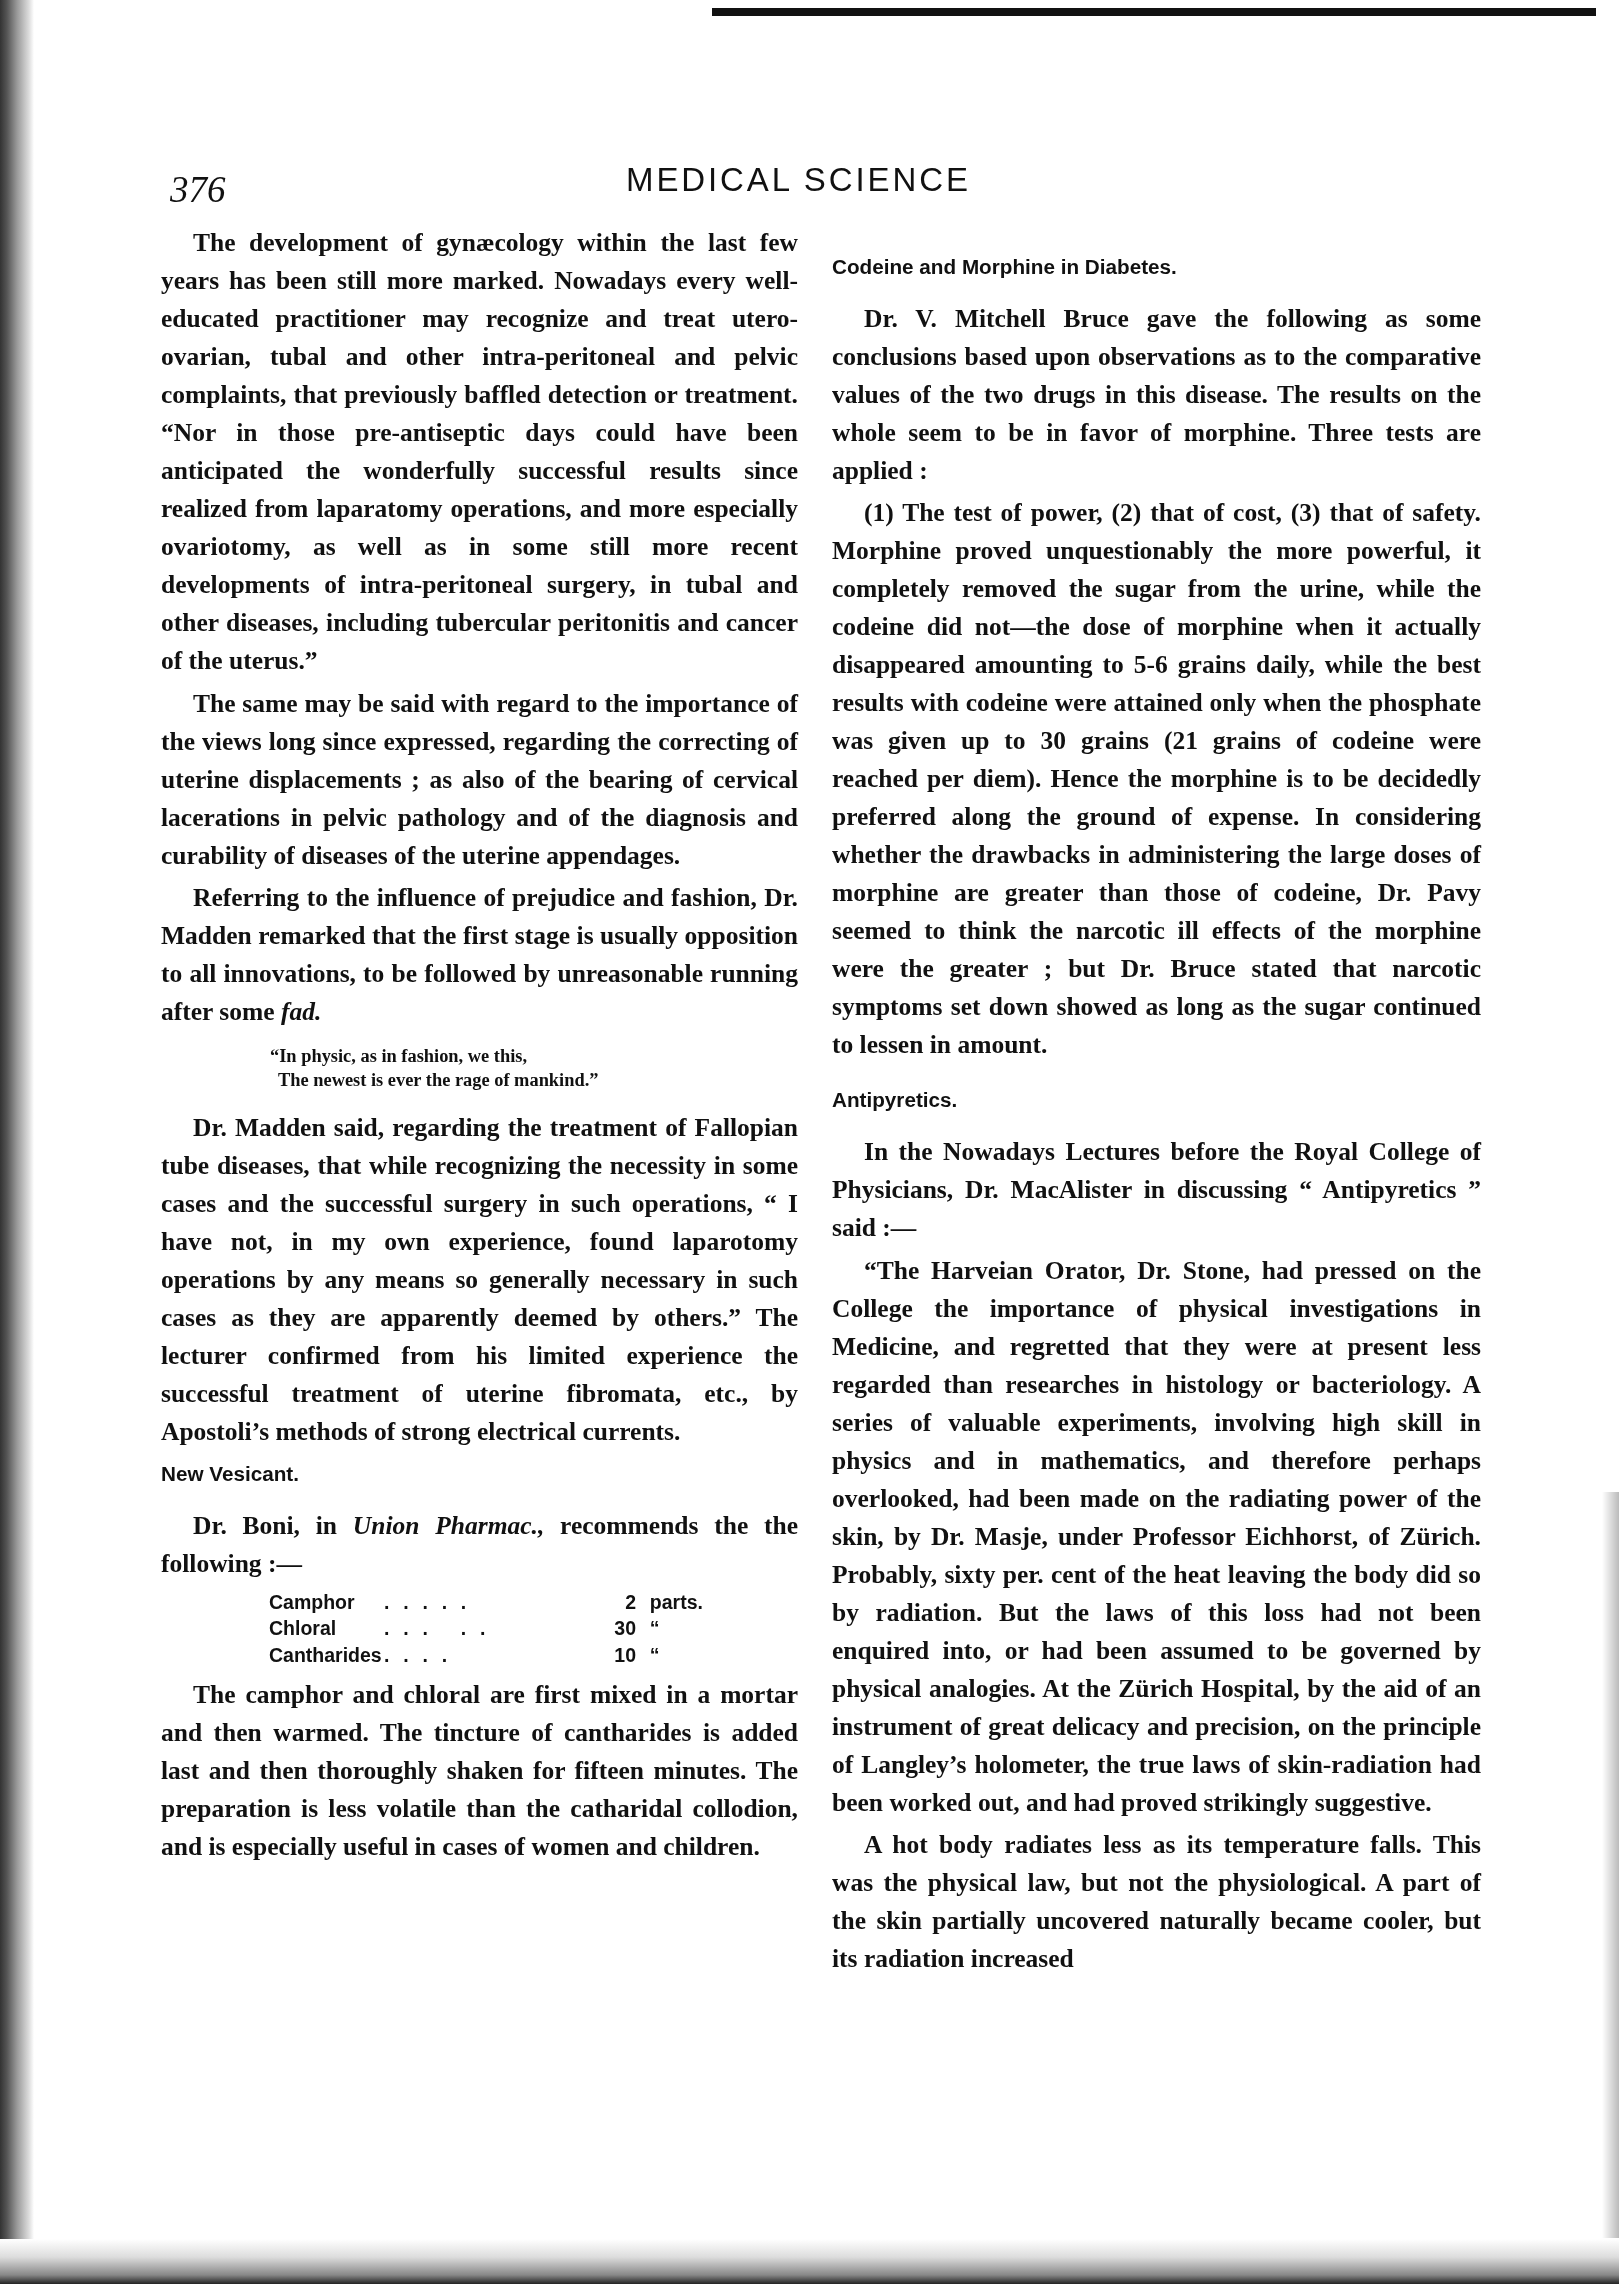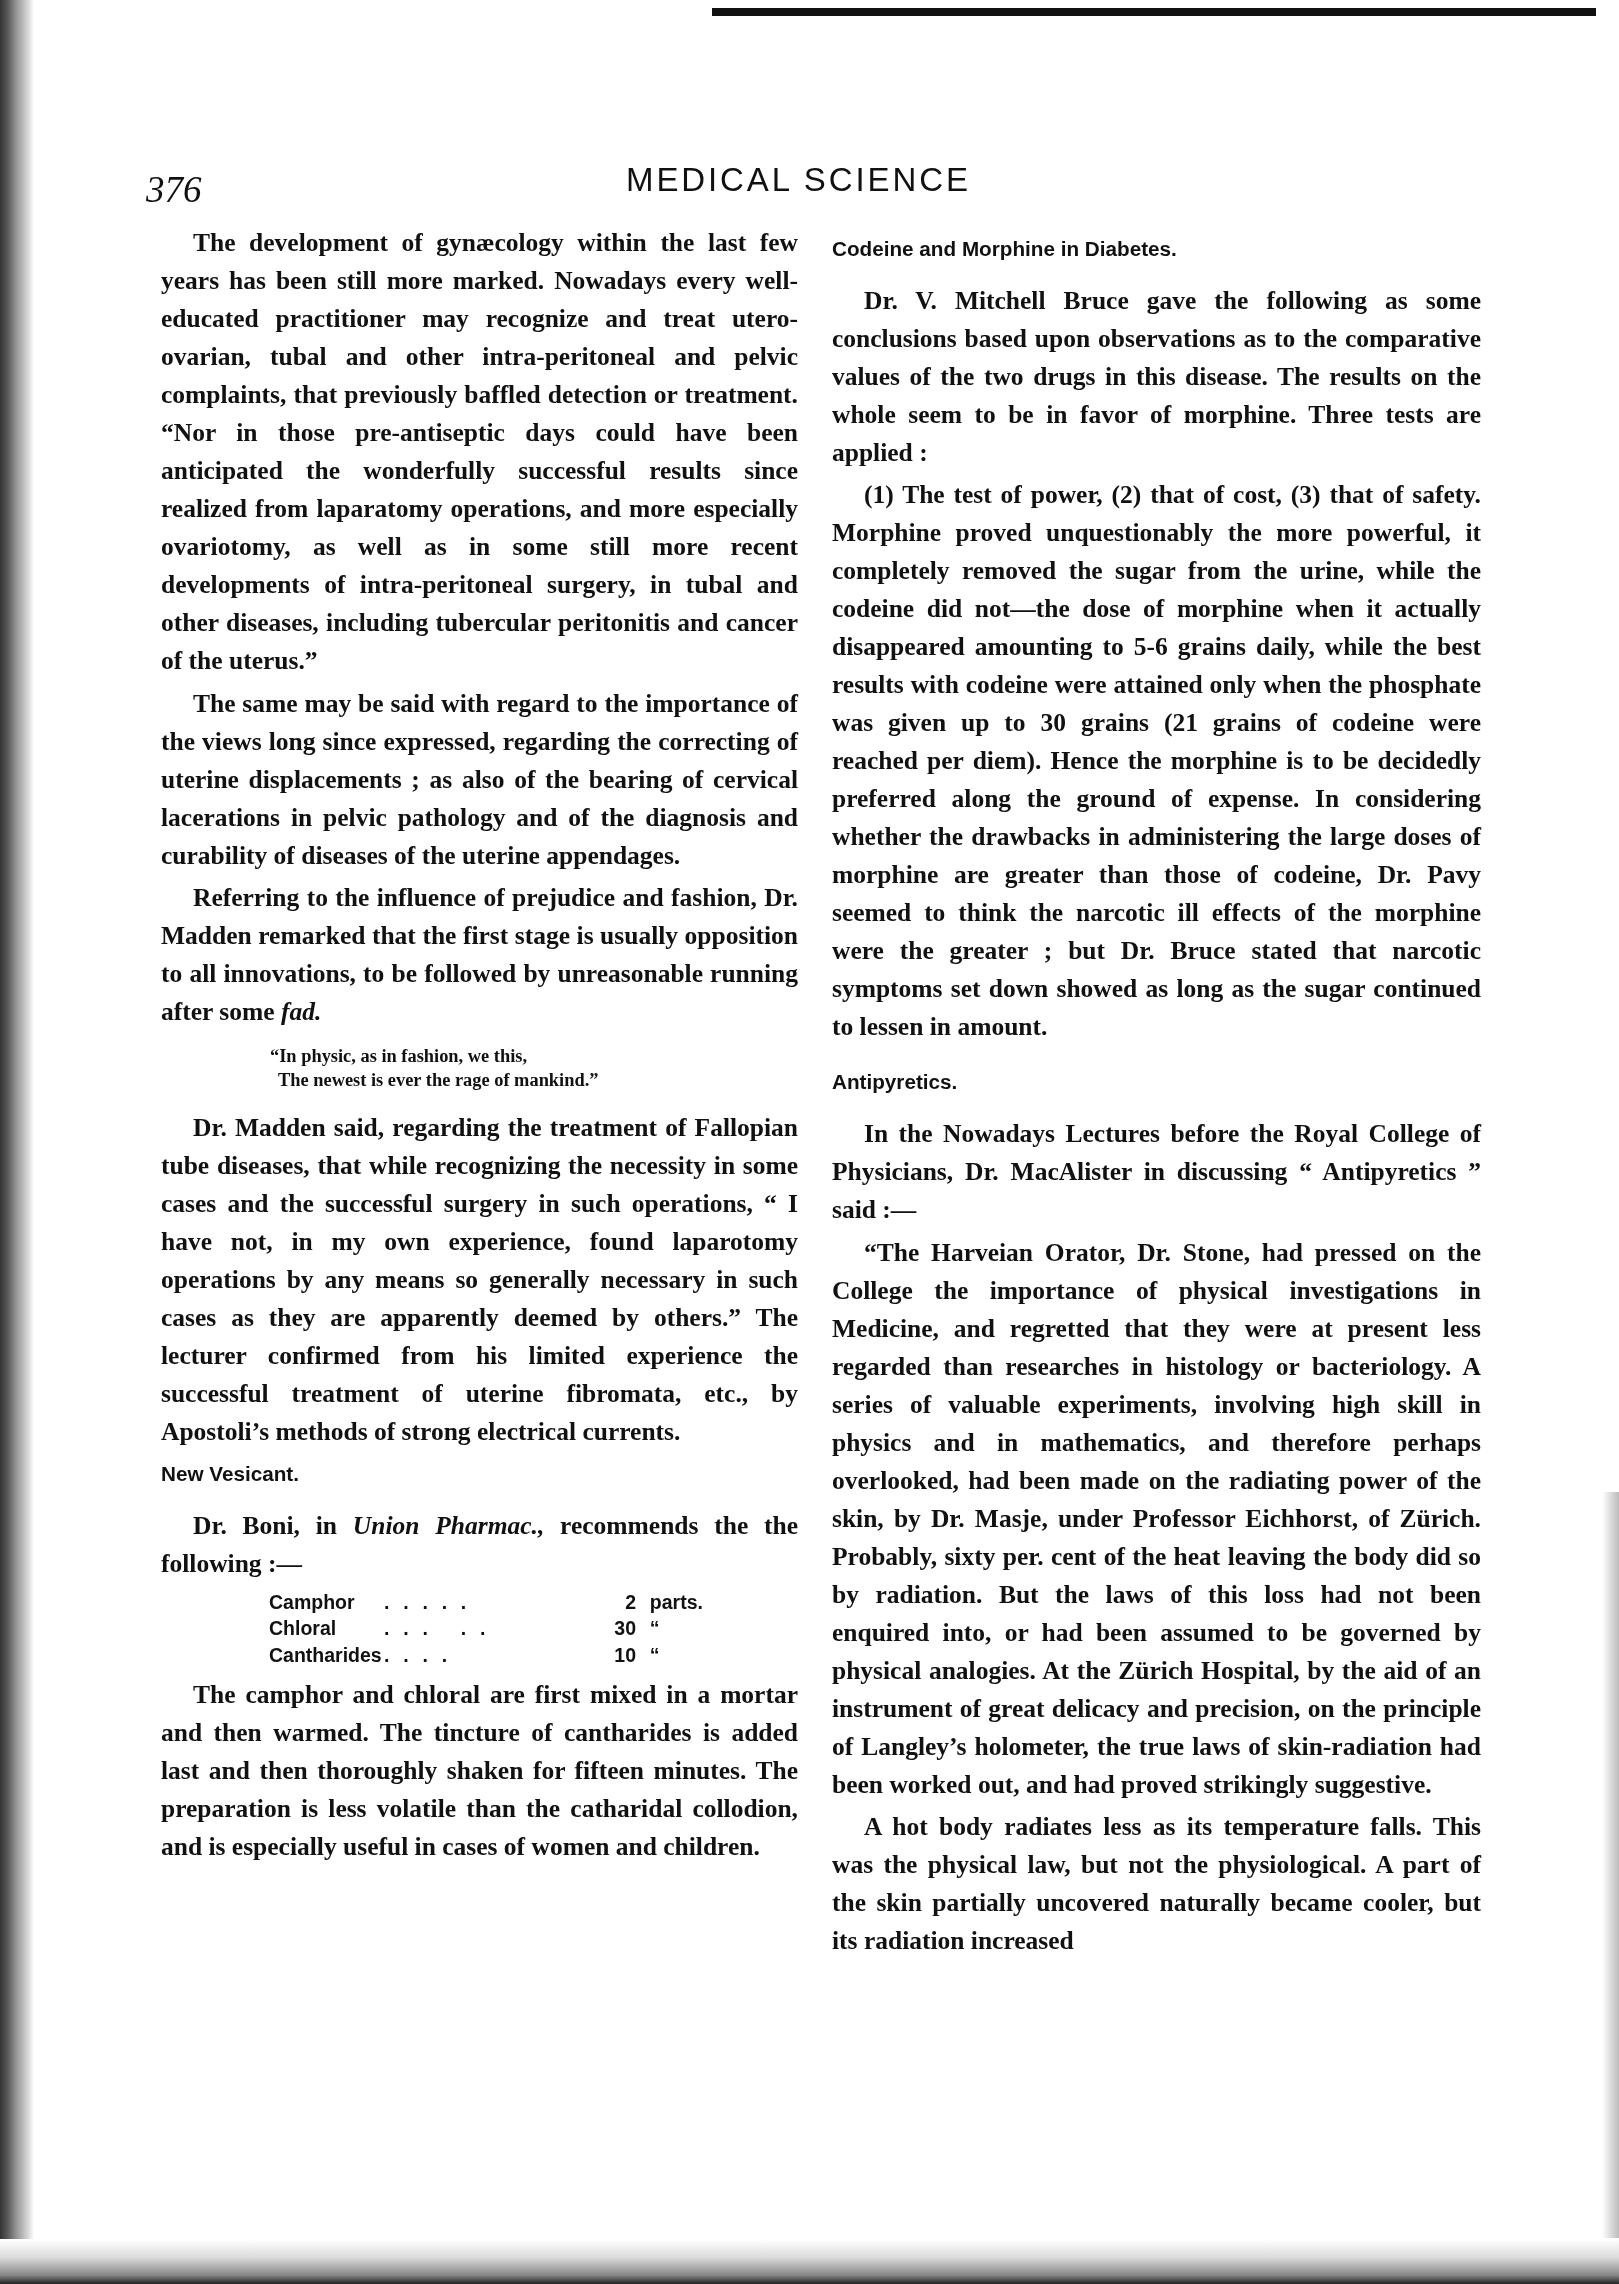--- a/index.html
+++ b/index.html
@@ -1,25 +1,25 @@
 <!DOCTYPE html>
 <html style="font-size:9.2px"><head>
 <meta charset="utf-8">
 <style>
   html, body { margin: 0; padding: 0; background: #ffffff; }
   body { width: 1619px; height: 2284px; position: relative; overflow: hidden; font-family: "Liberation Serif", "DejaVu Serif", serif; color: #111; }
   .topbar { position: absolute; left: 712px; top: 8px; width: 884px; height: 8px; background: #111; }
   .leftedge { position: absolute; left: 0; top: 0; width: 34px; height: 2284px; background: linear-gradient(to right, #333 0, #555 6.9px, #999 17px, #ddd 29px, #fff 34px); }
   .bottomedge { position: absolute; left: 0; top: 2239px; width: 1619px; height: 45px; background: linear-gradient(to bottom, #fff 0, #ddd 40%, #888 80%, #222 100%); }
   .rightedge { position: absolute; right: 0; top: 1492px; width: 17px; height: 746px; background: linear-gradient(to left, #bbb, #fff); }
-  .pagenum { position: absolute; left: 146px; top: 168px; font-size: 37px; font-style: italic; }
+  .pagenum { position: absolute; left: 170px; top: 168px; font-size: 37px; font-style: italic; }
   .running-head { position: absolute; left: 626px; top: 161px; font-family: "Liberation Sans", "DejaVu Sans", sans-serif; font-size: 33px; letter-spacing: 2.9px; text-align: right; }
   .col { position: absolute; top: 224px; width: 637px; font-size: 25.5px; line-height: 38px; text-align: justify; font-weight: bold; }
   .col.left { left: 161px; }
-  .col.right { left: 832px; width: 649px; top: 230px; }
+  .col.right { left: 832px; width: 649px; top: 248px; }
   p { margin: 0 0 4.6px 0; text-indent: 32px; hyphens: manual; }
   .sh { font-family: "Liberation Sans", "DejaVu Sans", sans-serif; font-size: 20.7px; margin: 0 0 13.8px 0; text-indent: 0; }
   .center-head { text-align: center; font-family: "Liberation Sans", "DejaVu Sans", sans-serif; font-size: 22px; letter-spacing: 1.1px; margin: 32px 0 16px 0; }
   .verse { margin: 12.6px 0 17px 109px; font-size: 18.4px; line-height: 24px; }
   .verse div:nth-child(2) { padding-left: 8px; }
   .recipe { margin: 5.7px 0 8px 63px; font-size: 19.5px; line-height: 26.4px; font-family: "Liberation Sans", "DejaVu Sans", sans-serif; }
   .recipe .row { display: flex; }
   .recipe .ing { width: 115px; margin-left: 45px; }
   .recipe .dots { width: 218px; letter-spacing: 13.8px; }
   .recipe .qty { width: 34px; text-align: right; }

